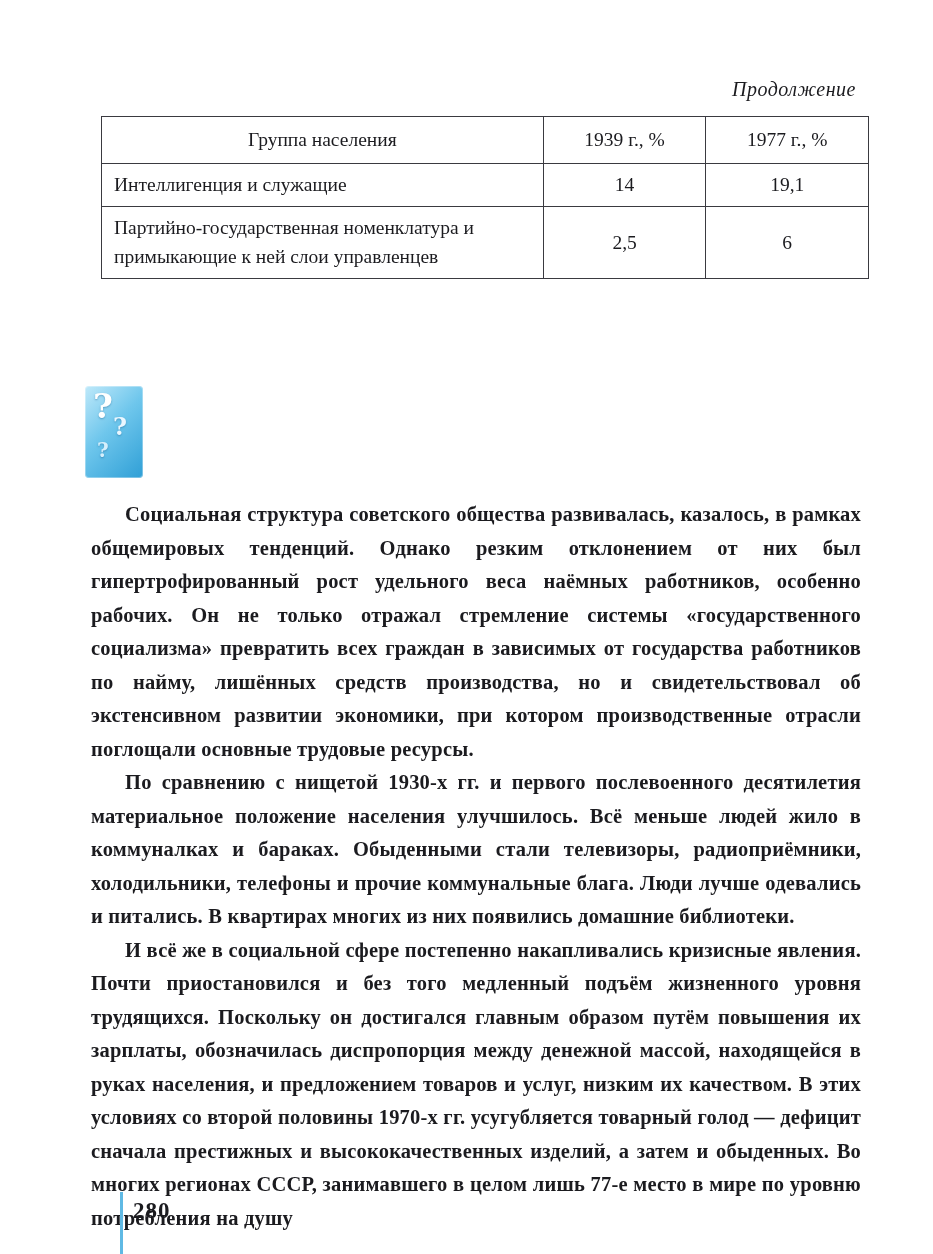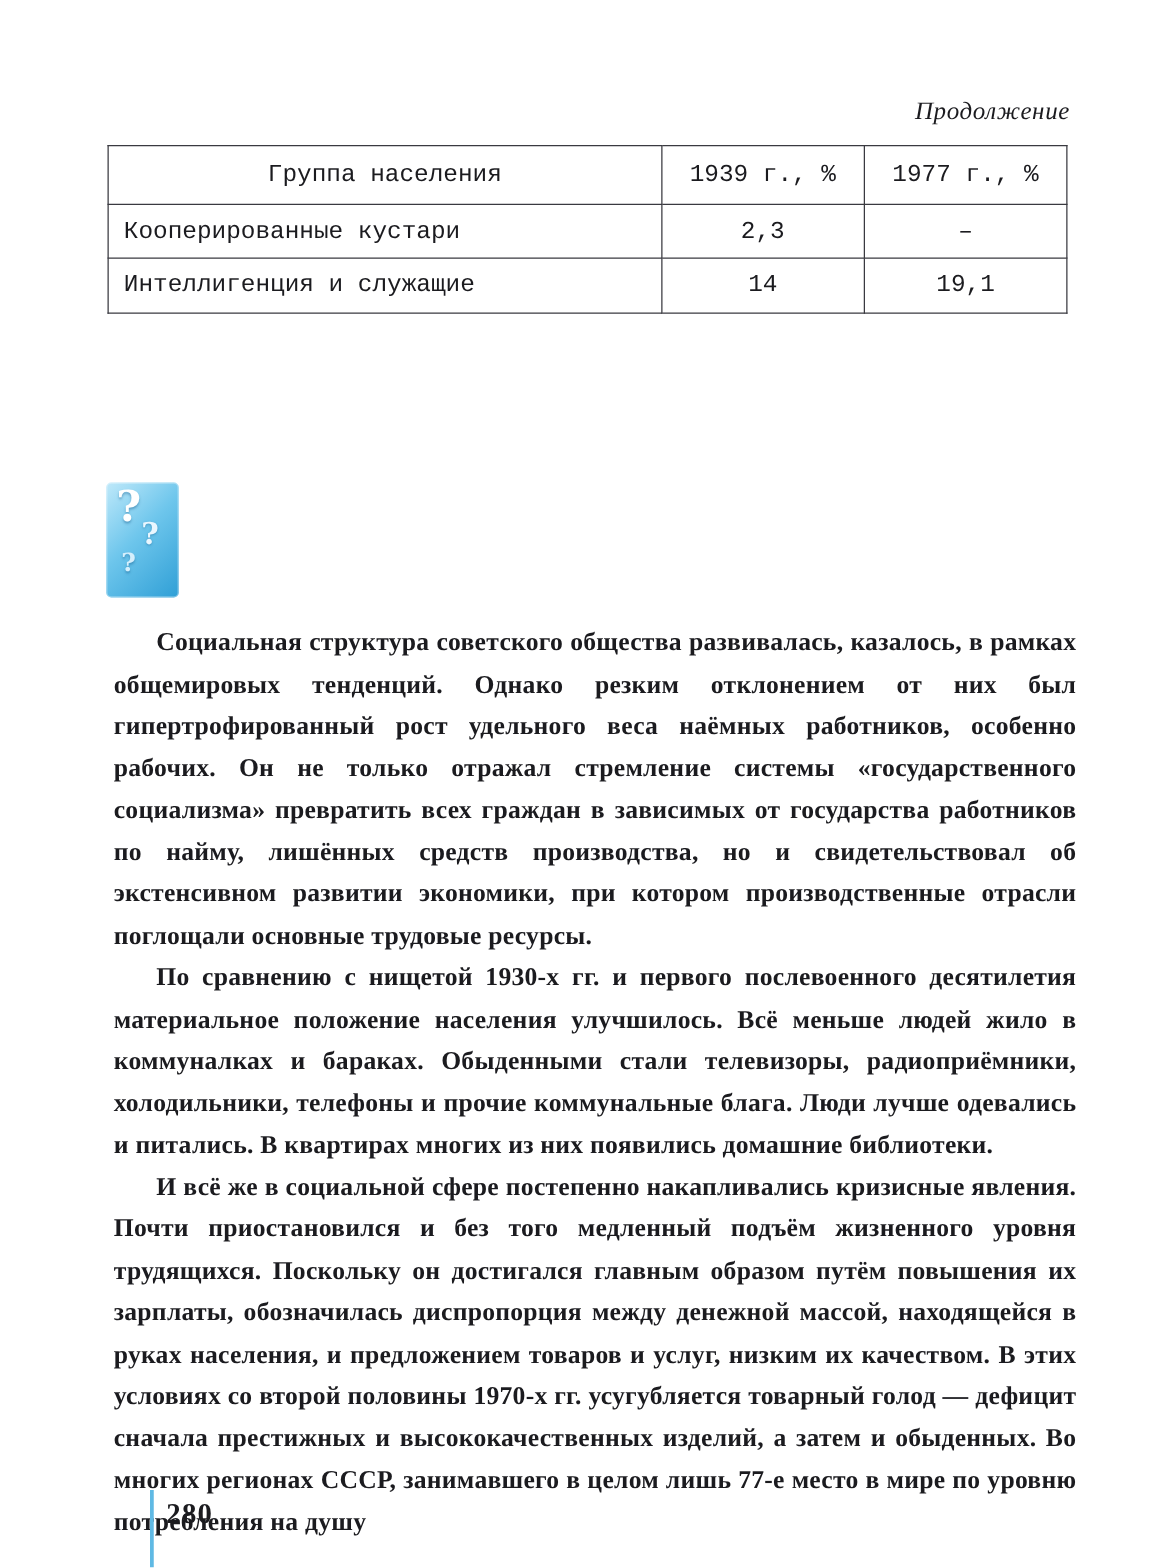--- a/index.html
+++ b/index.html
@@ -16,25 +16,24 @@
   .continuation {
     position: absolute;
     top: 78px; right: 77px;
     font-style: italic;
     font-size: 20px;
     letter-spacing: 0.5px;
   }
 
   table.data-table {
     position: absolute;
-    top: 116px; left: 86px;
+    top: 116px; left: 101px;
     width: 768px;
     border-collapse: collapse;
     font-size: 19.5px;
-    font-family: Liberation Mono, monospace;
   }
   table.data-table th, table.data-table td {
     border: 1.6px solid #3a3a40;
     padding: 7px 12px;
     vertical-align: middle;
   }
   table.data-table th {
     font-weight: normal;
     text-align: center;
     height: 32px;
@@ -118,33 +117,33 @@
 
   <table class="data-table">
     <thead>
       <tr>
         <th class="col-group">Группа населения</th>
         <th class="col-num">1939 г., %</th>
         <th class="col-num">1977 г., %</th>
       </tr>
     </thead>
     <tbody>
-    <tr class="data-row">
-      <td class="col-group">Кооперированные кустари</td>
-      <td class="col-num">2,3</td>
-      <td class="col-num">–</td>
-    </tr>
 
 
     <tr class="data-row">
       <td class="col-group">Интеллигенция и служащие</td>
       <td class="col-num">14</td>
       <td class="col-num">19,1</td>
     </tr>
 
+    <tr class="data-row">
+      <td class="col-group">Партийно-государственная номенклатура и примыкающие к ней слои управленцев</td>
+      <td class="col-num">2,5</td>
+      <td class="col-num">6</td>
+    </tr>
   </tbody>
   </table>
 
   <div class="question-block">
     <div class="q-icon">
       <span class="q1">?</span>
       <span class="q2">?</span>
       <span class="q3">?</span>
     </div>
   </div>

